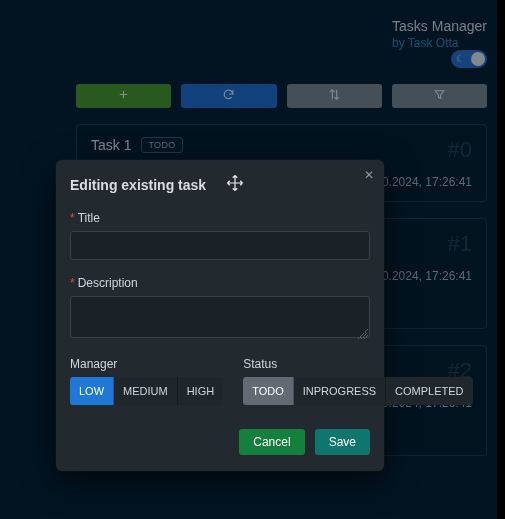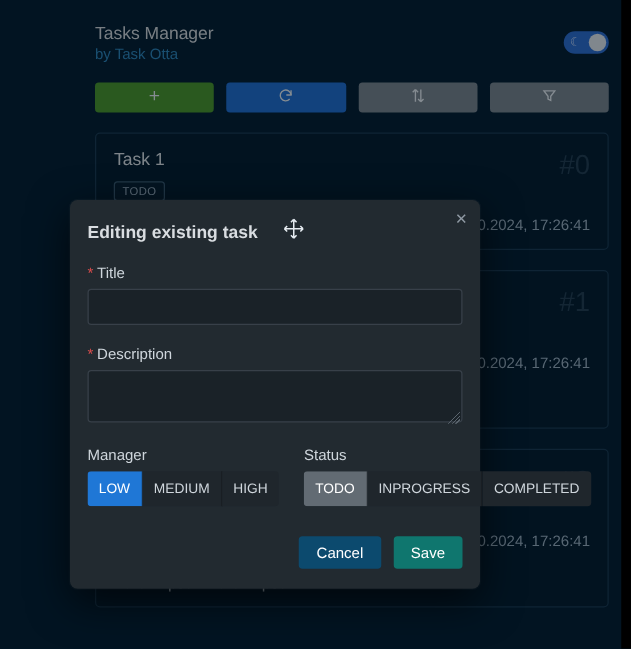--- a/index.html
+++ b/index.html
@@ -1,21 +1,21 @@
 <!DOCTYPE html>
 <html><head>
 <meta charset="utf-8">
 <style>
   * { box-sizing: border-box; margin: 0; padding: 0; }
   html, body { width: 505px; height: 519px; overflow: hidden; font-family: -apple-system, BlinkMacSystemFont, "Segoe UI", Arial, sans-serif; }
   body { background: #031c30; position: relative; color: #d9dde1; font-size: 13px; }
 
   .app { padding: 18px 18px 18px 76px; }
 
-  .header-row { display: flex; justify-content: space-between; align-items: center; }
+  .header-row { display: flex; justify-content: space-between; align-items: flex-end; flex-direction: column; }
   .app-title { font-size: 14px; color: #d9dde1; }
   .app-author { font-size: 12px; color: #2d87bf; margin-top: 2px; }
 
   .dark-toggle {
     width: 36px; height: 18px; border-radius: 9px; background: #2d6fd6;
     display: flex; align-items: center; justify-content: flex-end;
     padding: 2px; position: relative;
   }
   .dark-toggle .knob { width: 14px; height: 14px; border-radius: 50%; background: #e8edf2; }
   .dark-toggle .moon {
@@ -30,21 +30,21 @@
   .tb-green  { background: #4c9a2a; }
   .tb-blue   { background: #1f6fd6; }
   .tb-gray   { background: #7d8790; }
   .tb-btn svg { width: 13px; height: 13px; stroke: #eef4f9; fill: none; stroke-width: 2; }
 
   .task-card {
     margin-top: 16px; border: 1px solid #1a3a52; border-radius: 4px;
     padding: 12px 14px; background: rgba(0,0,0,0.05); position: relative;
   }
   .task-head { display: flex; justify-content: space-between; align-items: flex-start; }
-  .task-title-row { display: flex; align-items: center; gap: 10px; flex-direction: column; }
+  .task-title-row { display: flex; align-items: center; gap: 10px; }
   .task-title { color: #e3e8ec; font-size: 14px; }
   .badge {
     font-size: 9px; padding: 2px 6px; border: 1px solid #3a5a72; border-radius: 3px;
     color: #9fb3c4; letter-spacing: .3px; background: rgba(255,255,255,.02);
   }
   .badge.inprog  { border-color: #3a6a8f; color: #8fb6d6; }
   .badge.done    { border-color: #3a8f5d; color: #8fd6a9; }
   .task-number { font-size: 22px; color: #233d51; font-weight: 500; }
 
   .task-meta { display: flex; justify-content: space-between; align-items: center; margin-top: 12px; }
@@ -98,21 +98,21 @@
     font-size: 11px; padding: 8px 9px; background: #1f262c; color: #cfd6dc;
     border-right: 1px solid rgba(0,0,0,.25); cursor: pointer;
   }
   .seg .opt:first-child { border-top-left-radius: 3px; border-bottom-left-radius: 3px; }
   .seg .opt:last-child  { border-top-right-radius: 3px; border-bottom-right-radius: 3px; border-right: none; }
   .seg .opt.sel-blue { background: #1f77d6; color: #fff; }
   .seg .opt.sel-gray { background: #626b73; color: #fff; }
 
   .modal-actions { display: flex; justify-content: flex-end; gap: 10px; margin-top: 24px; }
   .btn { font-size: 12px; padding: 6px 14px; border-radius: 3px; cursor: pointer; }
-  .btn-cancel { background: #0c4a6e; color: #fff; }
+  .btn-cancel { background: #15803d; color: #fff; }
   .btn-save   { background: #0f766e; color: #fff; }
 
   
   .right-edge { position: absolute; right: 0; top: 0; width: 8px; height: 100%; background: #000; }
 </style>
 </head>
 <body>
 
 <div class="app">
 

